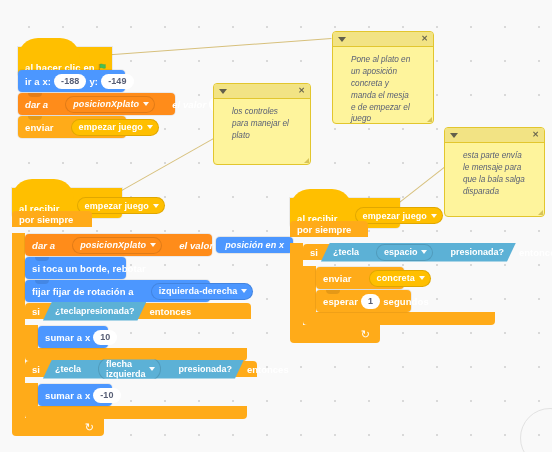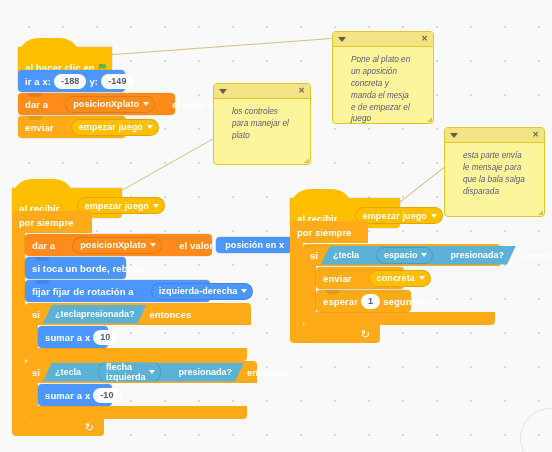--- a/index.html
+++ b/index.html
@@ -28,21 +28,21 @@
     white-space:nowrap;
     border-radius:4px;
     padding:0 7px;
     height:22px;
     box-shadow:0 0 0 1px rgba(0,0,0,.06);
   }
   .evt{background:#FFBF00;}
   .evt-dark{background:#FFAB19;}
   .ctrl{background:#FFAB19;}
   .motion{background:#4C97FF;}
-  .data{background:#FF8C1A;}
+  .data{background:#FF8C1A;font-style:italic;}
   .hat{
     border-radius:0 0 4px 4px;
     height:30px;
     align-items:flex-end;
     padding-bottom:4px;
   }
   .hat::before{
     content:"";position:absolute;left:0;top:-9px;
     width:62px;height:20px;
     background:inherit;
@@ -88,21 +88,21 @@
     background:#5CB1D6;color:#fff;
     font-size:9px;font-weight:bold;
     display:inline-flex;align-items:center;
     height:19px;padding:0 4px;margin:0 3px;
     clip-path:polygon(9px 0,100% 0,calc(100% - 9px) 100%,0 100%);
     padding-left:12px;padding-right:12px;
   }
   .c-top{
     background:#FFAB19;border-radius:4px 4px 0 0;
     display:flex;align-items:center;color:#fff;
-    font-size:9.5px;font-weight:bold;padding:0 7px;height:22px;
+    font-size:9.5px;font-weight:bold;padding:0 7px;height:16px;
     box-sizing:border-box;
   }
   .c-left{background:#FFAB19;width:13px;}
   .c-bot{background:#FFAB19;border-radius:0 0 4px 4px;height:13px;}
   .c-bot-loop{
     background:#FFAB19;border-radius:0 0 4px 4px;height:18px;
     display:flex;align-items:center;justify-content:flex-end;
     padding-right:10px;color:#fff;font-size:11px;
   }
   .notch{

